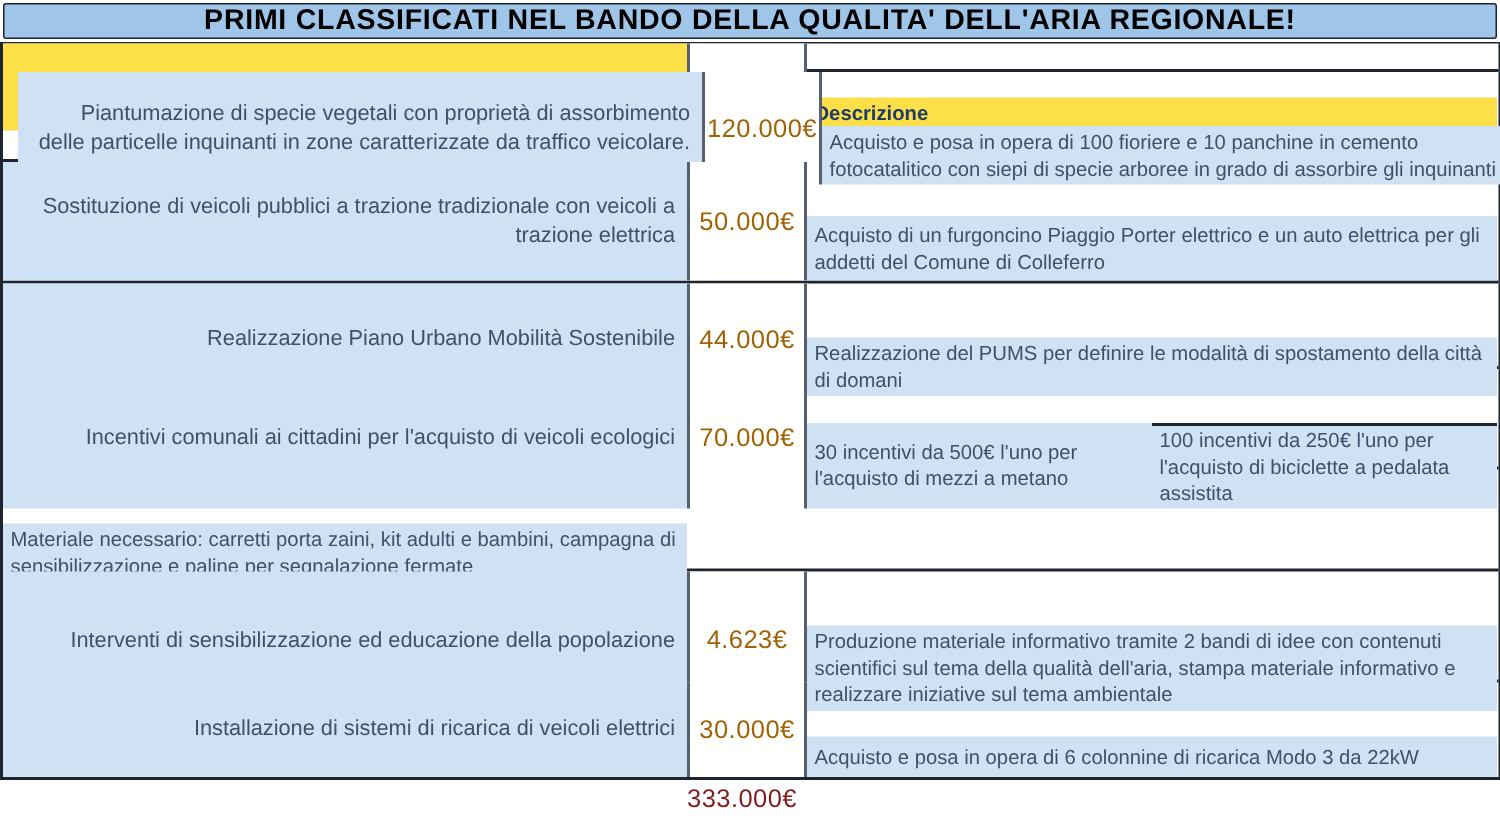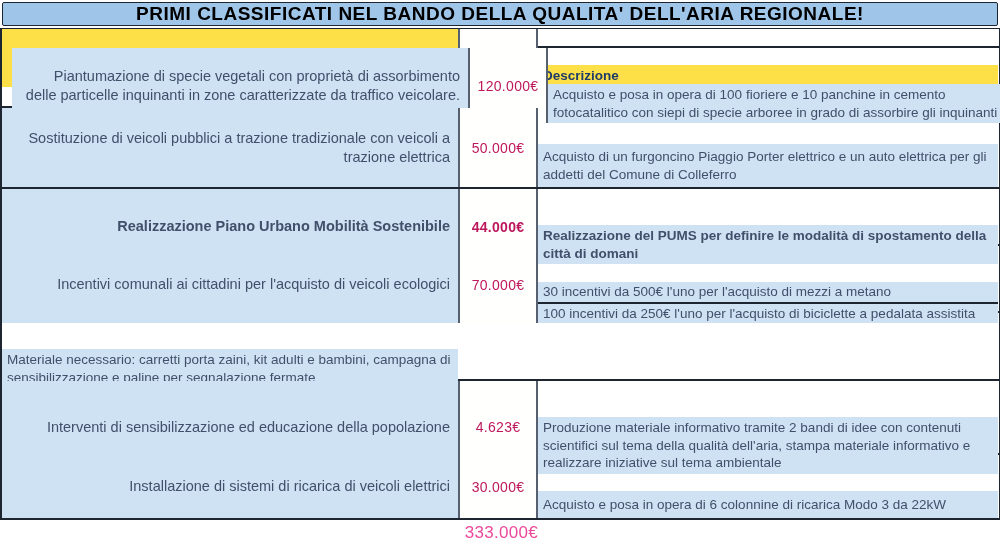--- a/index.html
+++ b/index.html
@@ -54,35 +54,35 @@
     font-size: 14.5px;
     line-height: 1.25;
   }
   .cell.somma {
     background: #fffffe;
     border-left: 2px solid #57606f;
     border-right: 2px solid #57606f;
     display: flex;
     align-items: center;
     justify-content: center;
-    font-size: 14px;
-    color: #be185d;
+    font-size: 17px;
+    color: #a16207;
     letter-spacing: 0.3px;
   }
   .cell.desc {
     background: #cfe2f3;
     display: flex;
     align-items: center;
     padding: 2px 6px 2px 5px;
     font-size: 13.5px;
     line-height: 1.3;
     margin-top: 36px;
   }
   .cell.desc.multi {
-    flex-direction: column;
+    flex-direction: row;
     align-items: stretch;
     padding: 0;
   }
   .subdesc {
     flex: 1 1 0;
     display: flex;
     align-items: center;
     padding: 1px 6px 1px 5px;
     font-size: 13.5px;
   }
@@ -100,38 +100,38 @@
   .row.header .cell.somma {
     font-weight: bold;
     font-size: 13.5px;
     color: #243246;
   }
 
   
   .row.header { height: 18px; }
   .r1 { height: 60px; padding-left: 10px; }
   .r2 { height: 81px; }
-  .r3 { height: 57px; font-weight: bold; }
+  .r3 { height: 57px; }
   .r4 { height: 67px; }
   .r5 { height: 68px; }
   .r6 { height: 74px; }
   .r7 { height: 65px; }
 
   .total-row {
     width: 1000px;
     height: 25px;
     display: flex;
     align-items: center;
   }
   .total-value {
     margin-left: 458px;
     width: 80px;
-    text-align: right;
+    text-align: left;
     font-size: 17px;
-    color: #ec4899;
+    color: #7f1d1d;
     letter-spacing: 0.3px;
   }
 </style>
 </head>
 <body>
 
 <div class="page">
 
   <div class="title-bar">PRIMI CLASSIFICATI NEL BANDO DELLA QUALITA' DELL'ARIA REGIONALE!</div>
 

